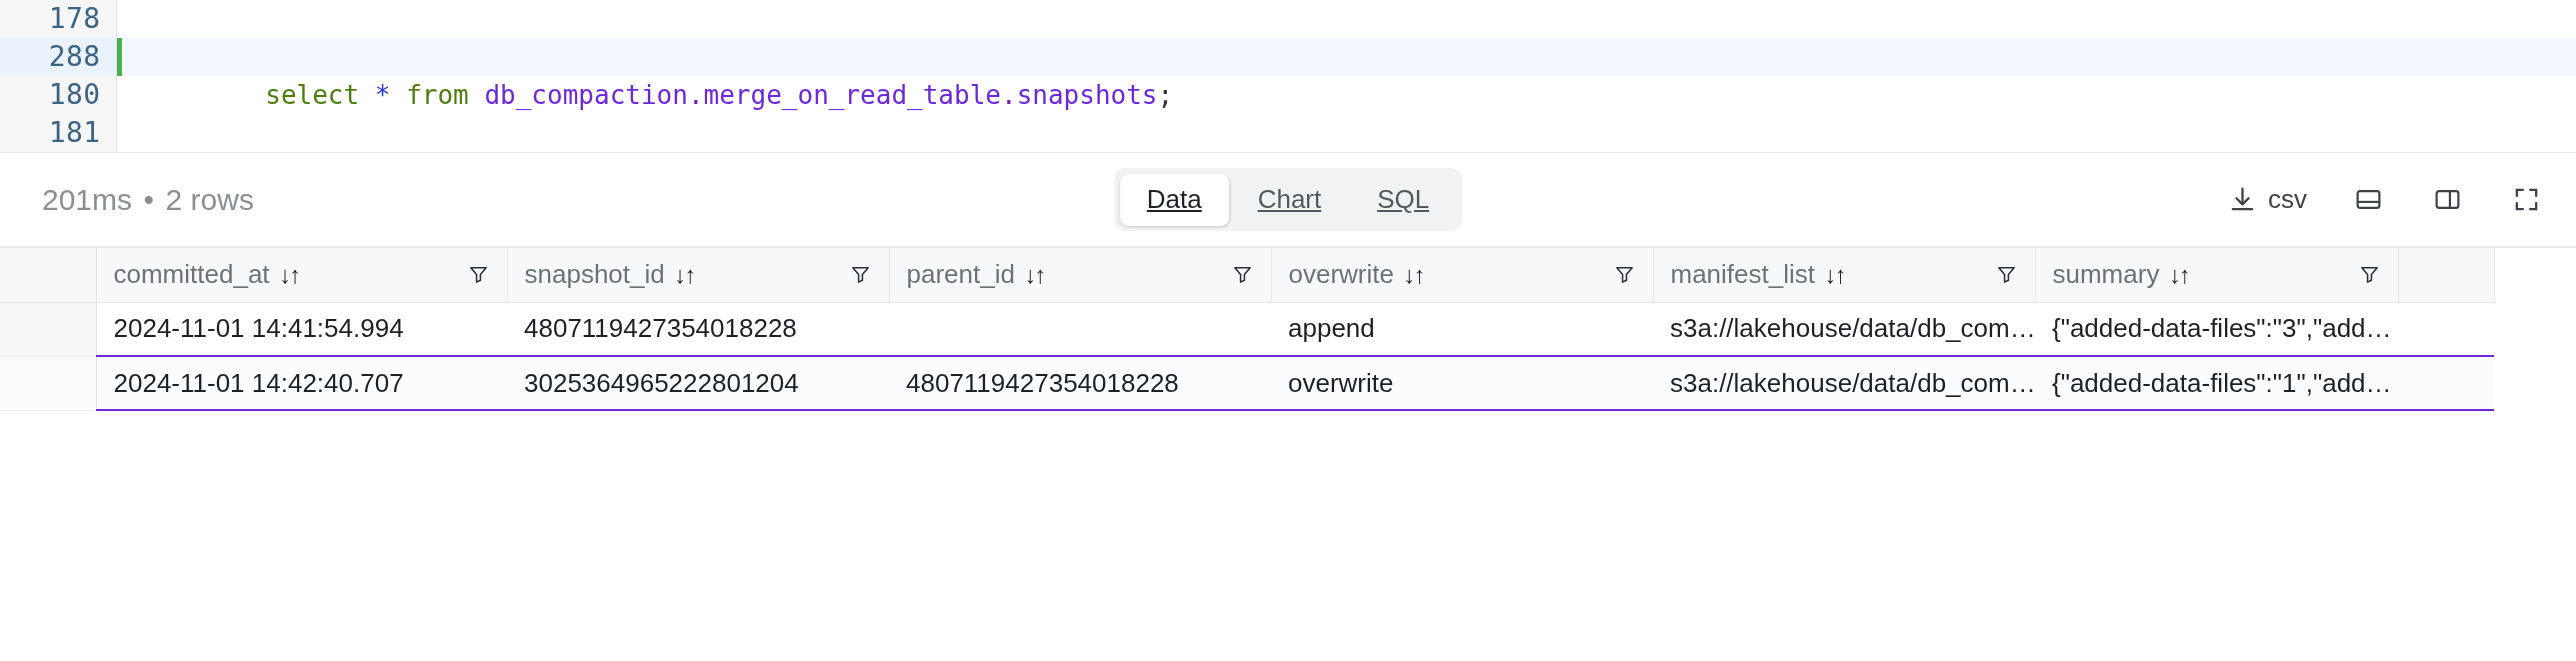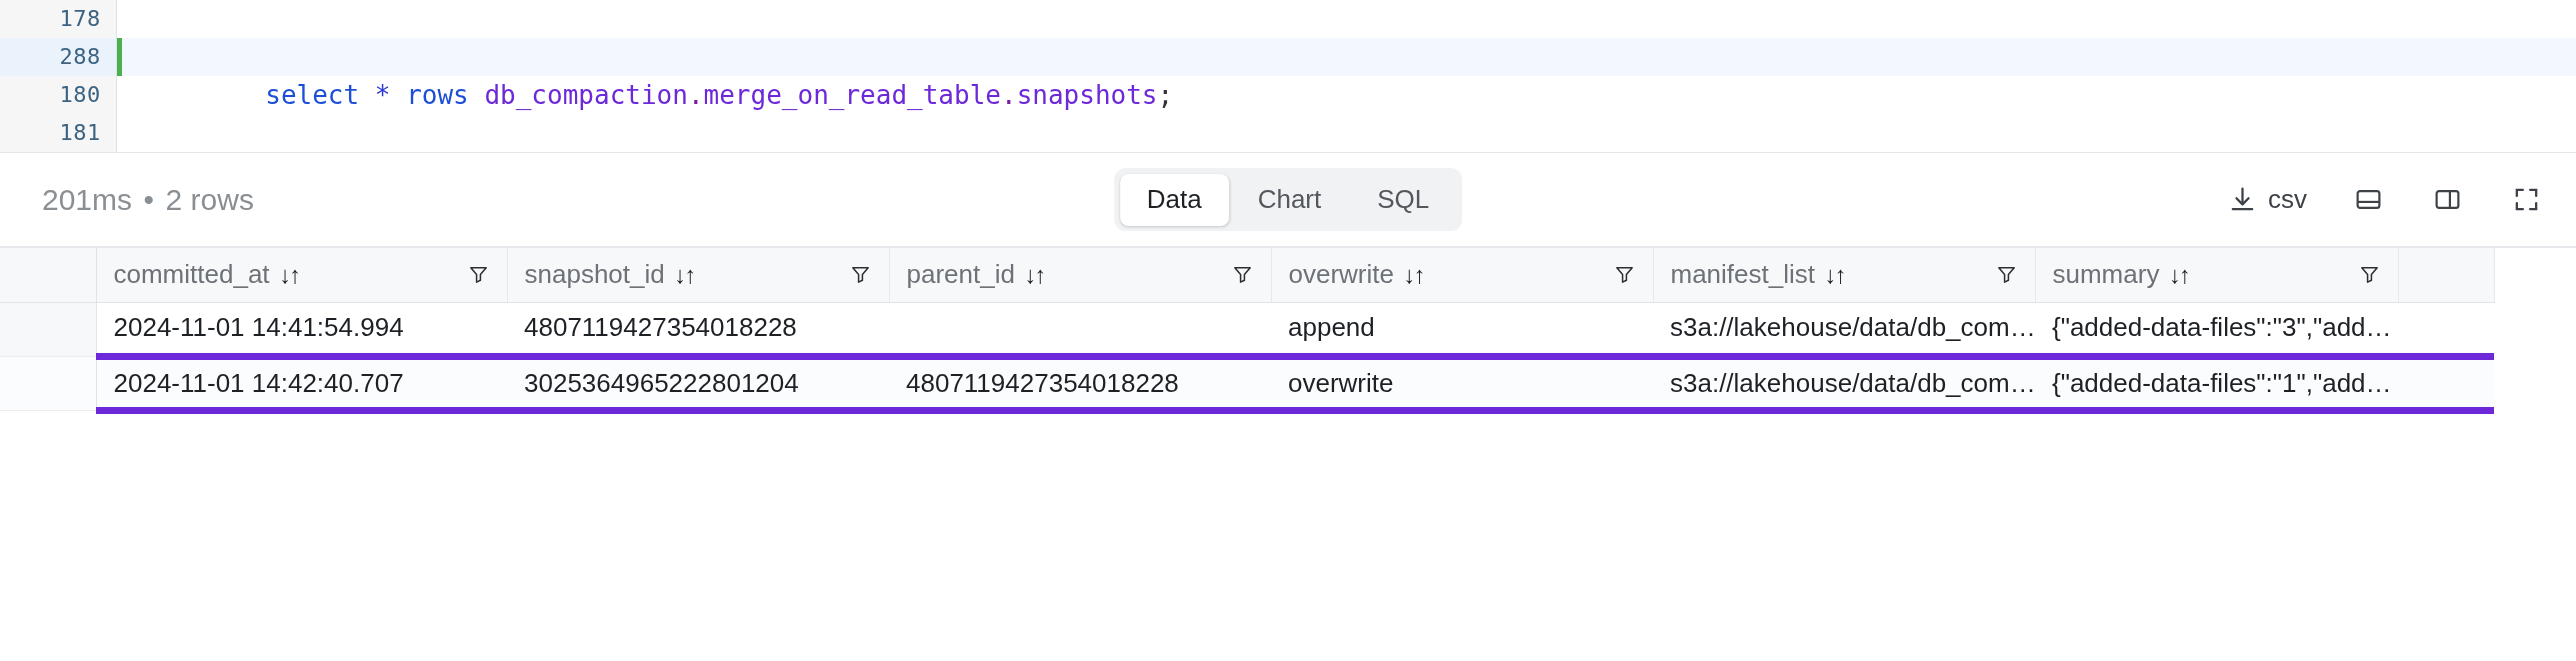--- a/index.html
+++ b/index.html
@@ -41,21 +41,21 @@
   }
   .line-row.active .ln { background: #eaf2fb; }
   .ln {
     width: 117px;
     height: 38px;
     line-height: 38px;
     text-align: right;
     padding-right: 15.3px;
     color: #3c6382;
     font-family: "DejaVu Sans Mono", monospace;
-    font-size: 22px;
+    font-size: 28px;
     letter-spacing: 0.5px;
   }
   .code-line {
     height: 38px;
     line-height: 38px;
     padding-left: 23px;
     font-family: "DejaVu Sans Mono", monospace;
     font-size: 26px;
     white-space: pre;
   }
@@ -63,21 +63,21 @@
     background: #f3f8fe;
   }
   .caret {
     position: absolute;
     left: 0px;
     top: 0px;
     width: 4.8px;
     height: 38px;
     background: #4caf50;
   }
-  .kw  { color: #1d4ed8; }
+  .kw  { color: #4d7c0f; }
   .op  { color: #2b39d8; }
   .ident { color: #6d28d9; }
   .punc  { color: #7b1fa2; }
   .semi  { color: #333333; }
 
   
   .toolbar {
     height: 94px;
     flex: 0 0 94px;
     display: flex;
@@ -104,20 +104,21 @@
     padding: 5.7px;
     gap: 1.9px;
   }
   .tab {
     font-size: 26px;
     color: #53585e;
     padding: 10.5px 27px;
     border-radius: 8.6px;
     cursor: pointer;
     white-space: nowrap;
+    text-decoration: underline;
   }
   .tab.active {
     background: #ffffff;
     color: #1d2125;
     box-shadow: 0 1px 2.9px rgba(0,0,0,.18);
   }
 
   .toolbar-right {
     margin-left: auto;
     display: flex;
@@ -169,21 +170,21 @@
     border-right: 1px solid #e6e8ea;
   }
   th.rowhead, td.rowhead {
     width: 100px;
     background: #f7f8f9;
     border-right: 1px solid #e1e4e7;
     padding: 0;
   }
   tbody td {
     color: #1d2125;
-    border-bottom: 7px solid #6d28d9;
+    border-bottom: 2px solid #6d28d9;
     background: #ffffff;
   }
   tbody tr:nth-child(even) td { background: #fbfcfd; }
   tbody td.rowhead { background: #f7f8f9; border-bottom: 1px solid #eceef0; }
 
   .th-inner {
     display: flex;
     align-items: center;
     justify-content: space-between;
     gap: 27px;
@@ -226,21 +227,21 @@
         <div class="ln">180</div>
       </div>
       <div class="line-row">
         <div class="ln">181</div>
       </div>
     </div>
 
     <div class="code-area">
       <div class="code-line">&nbsp;</div>
       <div class="code-line active" style="position:relative;">
-        <span class="caret"></span><span class="kw">select</span> <span class="op">*</span> <span class="kw">rows</span> <span class="ident">db_compaction</span><span class="punc">.</span><span class="ident">merge_on_read_table</span><span class="punc">.</span><span class="ident">snapshots</span><span class="semi">;</span>
+        <span class="caret"></span><span class="kw">select</span> <span class="op">*</span> <span class="kw">from</span> <span class="ident">db_compaction</span><span class="punc">.</span><span class="ident">merge_on_read_table</span><span class="punc">.</span><span class="ident">snapshots</span><span class="semi">;</span>
       </div>
       <div class="code-line">&nbsp;</div>
       <div class="code-line">&nbsp;</div>
     </div>
   </div>
 
   <div class="toolbar">
     <div class="meta">
       <span>201ms</span><span class="dot">•</span><span>2 rows</span>
     </div>

